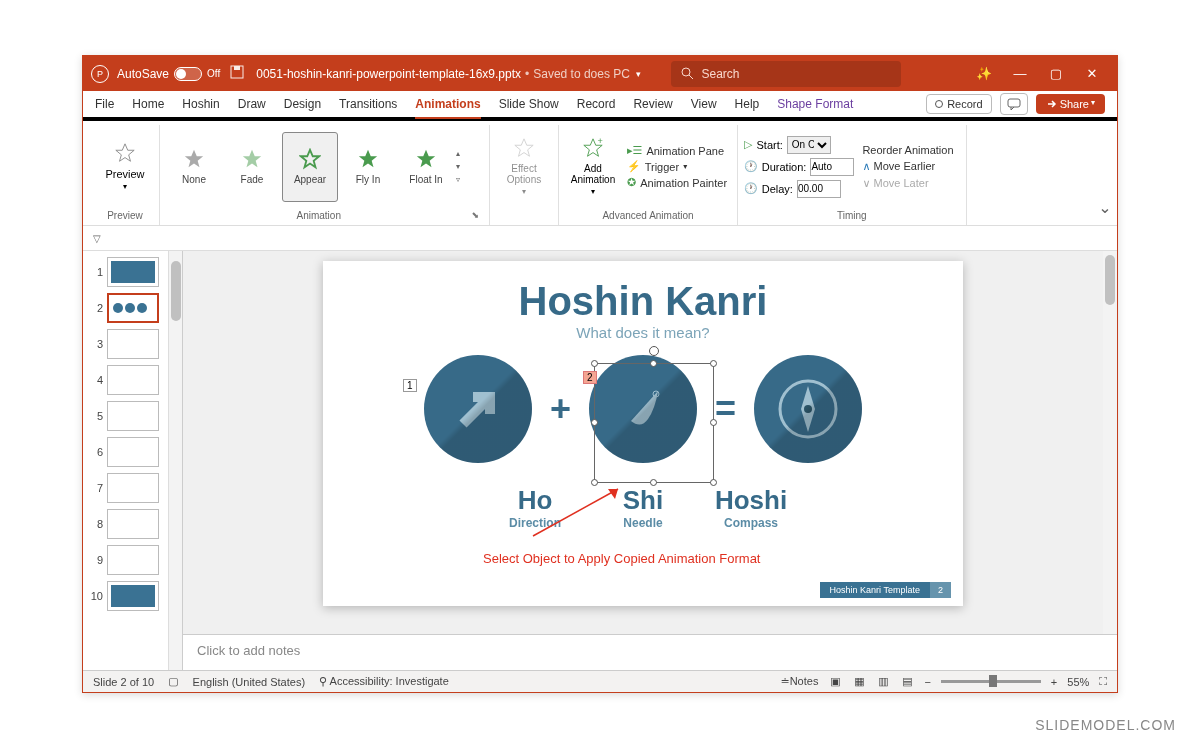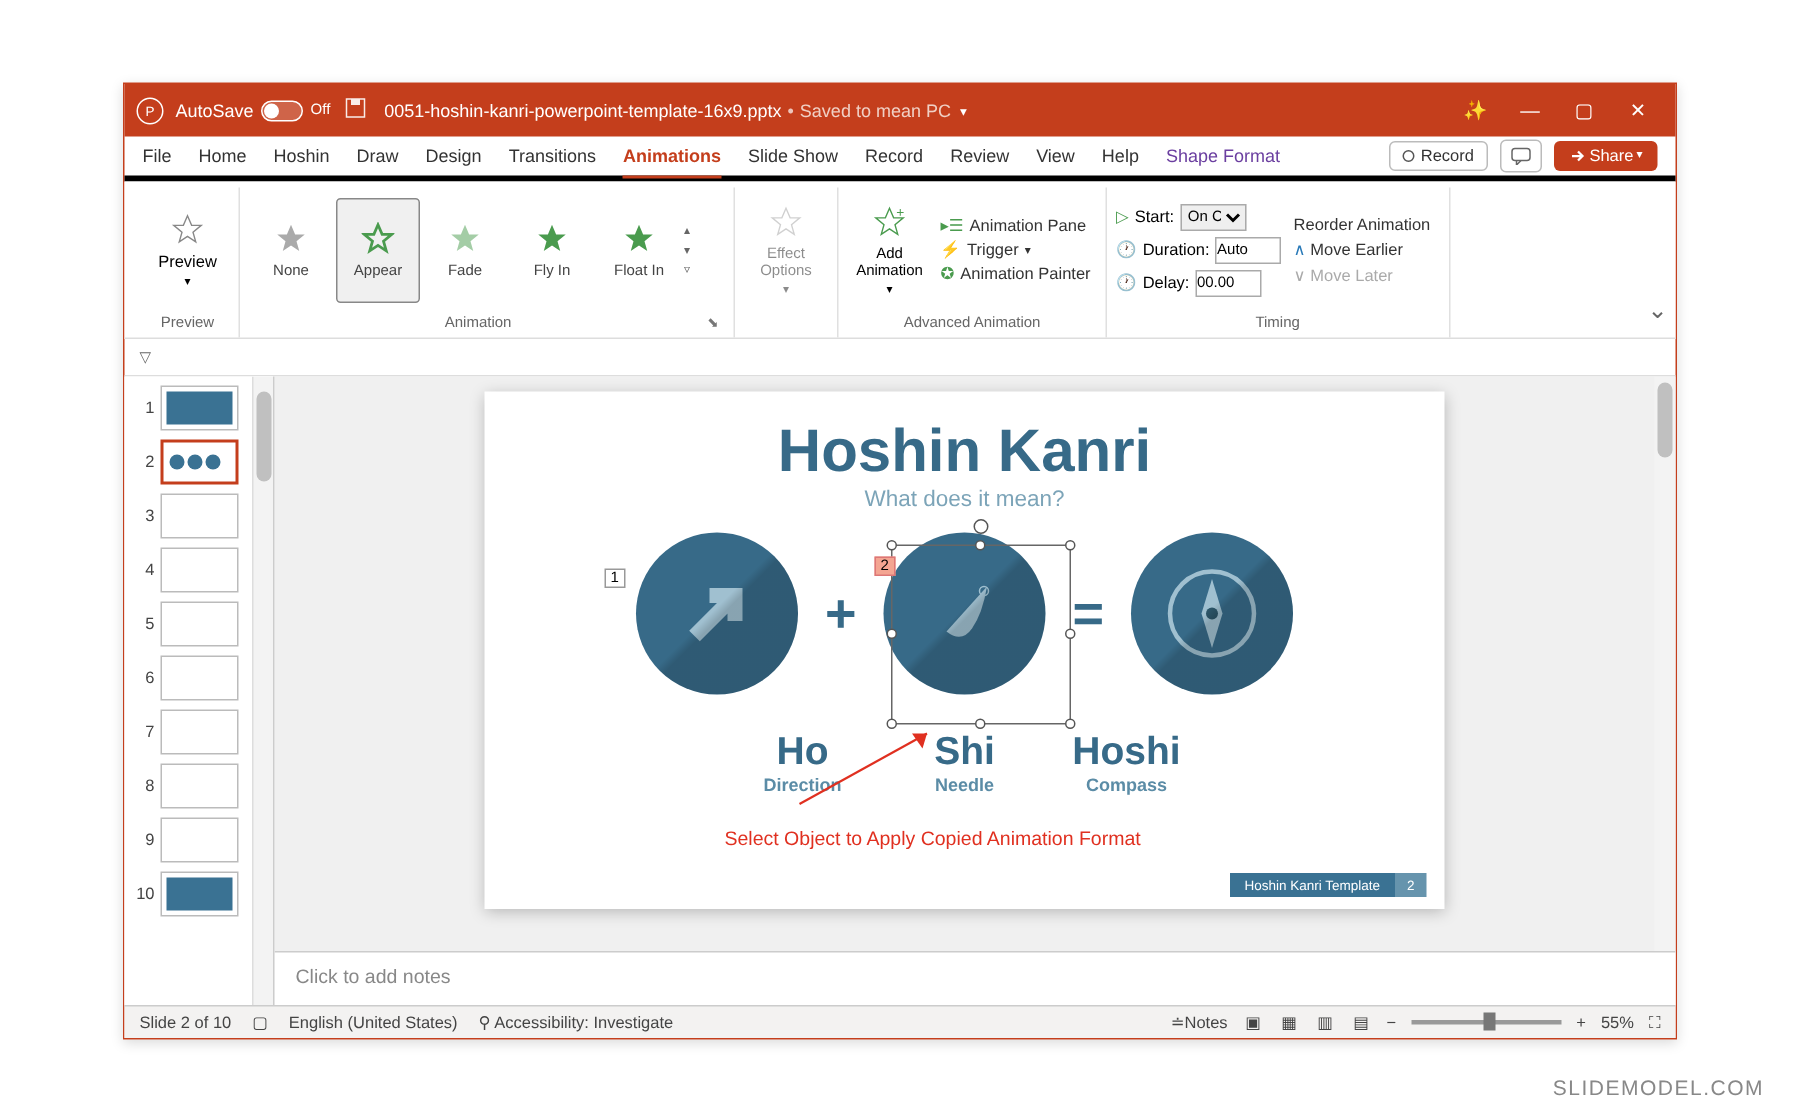--- a/index.html
+++ b/index.html
@@ -106,22 +106,29 @@
     </div>
     <div class="save-icon-wrap">
       <svg width="14" height="14" viewBox="0 0 14 14">
           <rect x="1" y="1" width="12" height="12" fill="none" stroke="#fff"></rect>
           <rect x="4" y="1" width="6" height="4" fill="#fff"></rect>
         </svg>
     </div>
     <div class="filename">
       <span>0051-hoshin-kanri-powerpoint-template-16x9.pptx</span>
       <span style="opacity:.7">•</span>
-      <span class="saved">Saved to mean PC</span>
+      <span class="saved">Saved to does PC</span>
       <span class="chev">▾</span>
+    </div>
+    <div class="searchbox">
+      <svg width="13" height="13" viewBox="0 0 13 13">
+          <circle cx="5" cy="5" r="4" fill="none" stroke="#f8d8cd"></circle>
+          <line x1="8" y1="8" x2="12" y2="12" stroke="#f8d8cd"></line>
+        </svg>
+      <input placeholder="Search" style="">
     </div>
     <div class="title-right">
       <div class="btn">✨</div>
       <div class="btn">—</div>
       <div class="btn">▢</div>
       <div class="btn">✕</div>
     </div>
   </div>
 
   <div class="ribbon-tabs">
@@ -173,31 +180,31 @@
       <div class="group-label">Preview</div>
     </div>
     <div class="ribbon-group" style="flex:0 0 330px">
       <div class="group-content">
         <div class="big-btn">
             <div class="star"><svg viewBox="0 0 24 24">
                 <path d="M12 2 L15 9 L22 9 L16 14 L18 21 L12 17 L6 21 L8 14 L2 9 L9 9 Z" fill="#aaa"></path>
               </svg></div>
             <span class="anim-label">None</span>
           </div>
+        <div class="big-btn">
+            <div class="star green"><svg viewBox="0 0 24 24">
+                <path d="M12 2 L15 9 L22 9 L16 14 L18 21 L12 17 L6 21 L8 14 L2 9 L9 9 Z" fill="currentColor" opacity=".5"></path>
+              </svg></div>
+            <span class="anim-label">Fade</span>
+          </div>
         <div class="big-btn selected">
             <div class="star green"><svg viewBox="0 0 24 24">
                 <path d="M12 2 L15 9 L22 9 L16 14 L18 21 L12 17 L6 21 L8 14 L2 9 L9 9 Z" fill="none" stroke="currentColor" stroke-width="2"></path>
               </svg></div>
             <span class="anim-label">Appear</span>
-          </div>
-        <div class="big-btn">
-            <div class="star green"><svg viewBox="0 0 24 24">
-                <path d="M12 2 L15 9 L22 9 L16 14 L18 21 L12 17 L6 21 L8 14 L2 9 L9 9 Z" fill="currentColor" opacity=".5"></path>
-              </svg></div>
-            <span class="anim-label">Fade</span>
           </div>
         <div class="big-btn">
             <div class="star green"><svg viewBox="0 0 24 24">
                 <path d="M12 2 L15 9 L22 9 L16 14 L18 21 L12 17 L6 21 L8 14 L2 9 L9 9 Z" fill="currentColor"></path>
               </svg></div>
             <span class="anim-label">Fly In</span>
           </div>
         <div class="big-btn">
             <div class="star green"><svg viewBox="0 0 24 24">
                 <path d="M12 2 L15 9 L22 9 L16 14 L18 21 L12 17 L6 21 L8 14 L2 9 L9 9 Z" fill="currentColor"></path>

